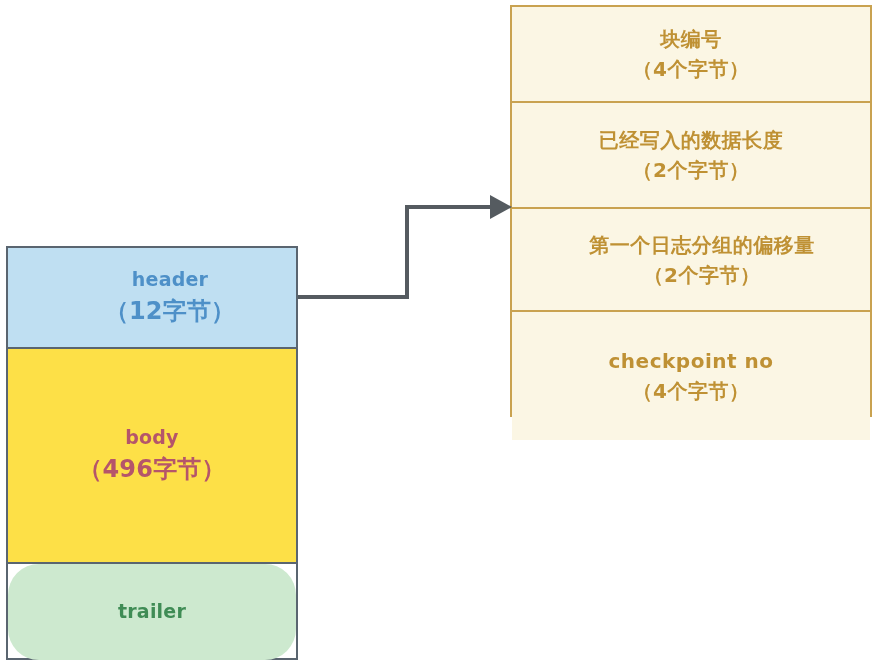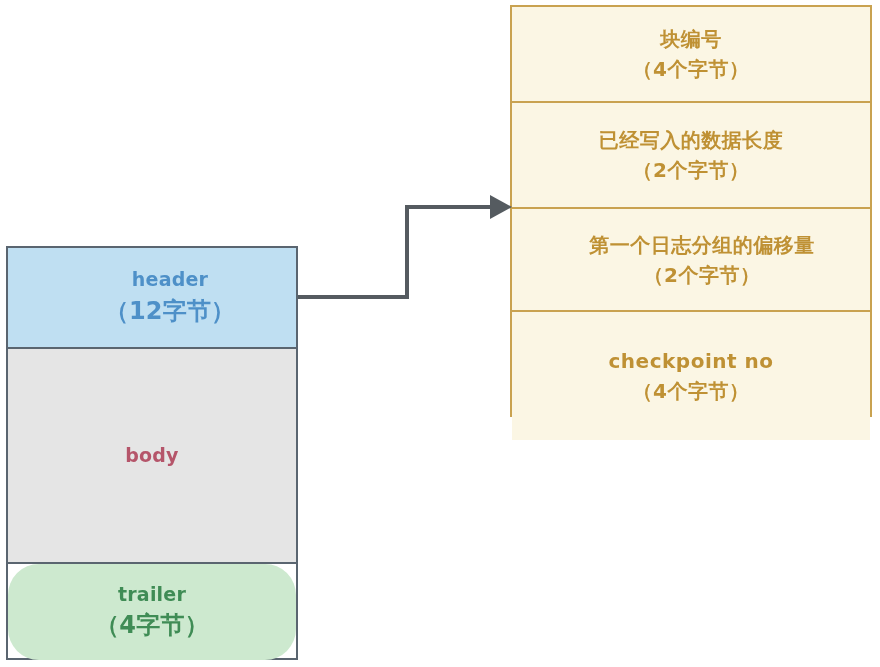--- a/index.html
+++ b/index.html
@@ -58,21 +58,21 @@
 
   .seg-header {
     height: 101px;
     background: #bfdff2;
     border-bottom: 2px solid #5a6570;
     color: #4e90c8;
     padding-left: 36px;
   }
   .seg-body {
     height: 215px;
-    background: #e5e5e5;
+    background: #fde047;
     border-bottom: 2px solid #5a6570;
     color: #b5556a;
   }
   .seg-trailer {
     height: 96px;
     background: #cde9cf;
     color: #3f8c55;
     border-radius: 31px;
   }
 
@@ -134,25 +134,25 @@
 
   <div class="left-stack">
 
     <div class="seg seg-header">
       <div class="l1">header</div>
       <div class="l2">（12字节）</div>
     </div>
 
     <div class="seg seg-body">
       <div class="l1">body</div>
+      <div class="l2">（496字节）</div>
     </div>
 
     <div class="seg seg-trailer">
       <div class="l1">trailer</div>
-      <div class="l2">（4字节）</div>
     </div>
 
   </div>
 
   <div class="right-stack">
 
     <div class="rseg rseg-1">
       <div class="l1">块编号</div>
       <div class="l2">（4个字节）</div>
     </div>

